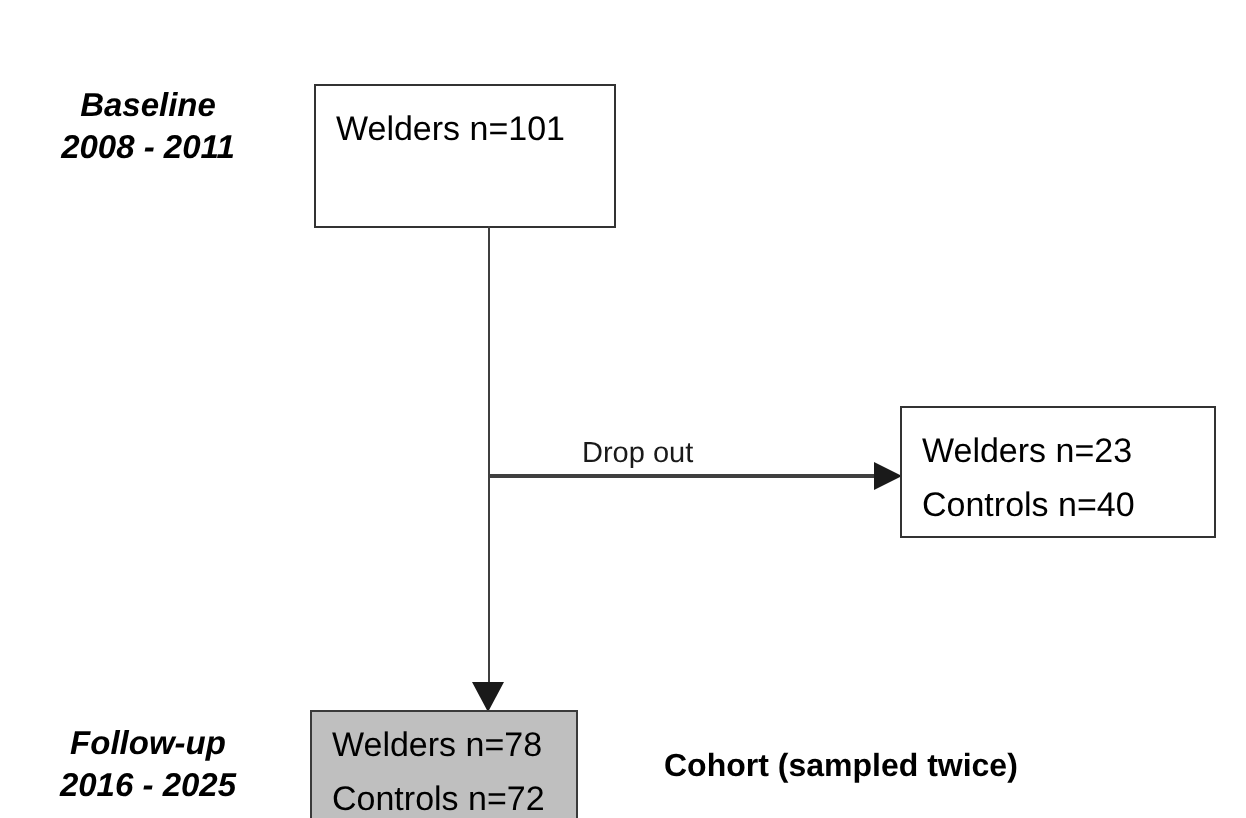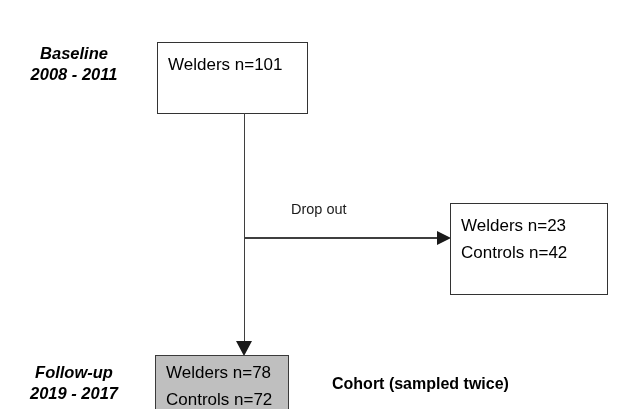--- a/index.html
+++ b/index.html
@@ -53,21 +53,21 @@
     left: 157px;
     top: 17px;
     width: 151px;
     height: 72px;
   }
 
   #box-dropout {
     left: 450px;
     top: 178px;
     width: 158px;
-    height: 92px;
+    height: 66px;
   }
 
   #box-followup {
     left: 155px;
     top: 330px;
     width: 134px;
     height: 66px;
     background: #bfbfbf;
     border: 1.6px solid #3a3a3a;
     padding-top: 3px;
@@ -119,21 +119,21 @@
     height: 0;
     border-top: 7.5px solid transparent;
     border-bottom: 7.5px solid transparent;
     border-left: 14px solid #1a1a1a;
   }
 
   
   #dropout-label {
     position: absolute;
     left: 291px;
-    top: 176px;
+    top: 194px;
     font-size: 14.5px;
     color: #1a1a1a;
     white-space: nowrap;
   }
 
   #cohort-label {
     position: absolute;
     left: 332px;
     top: 350px;
     font-size: 16px;
@@ -159,26 +159,26 @@
   <div class="vline" id="trunk-line"></div>
   <div id="trunk-arrowhead"></div>
 
   <div class="hline" id="branch-line"></div>
   <div id="branch-arrowhead"></div>
 
   <div id="dropout-label">Drop out</div>
 
   <div class="flow-box" id="box-dropout">
     <span>Welders n=23</span>
-    <span>Controls n=42</span>
+    <span>Controls n=40</span>
   </div>
 
   <div class="period-label" id="followup-label">
     <span class="line1">Follow-up</span>
-    <span class="line2">2019 - 2017</span>
+    <span class="line2">2016 - 2025</span>
   </div>
 
   <div class="flow-box" id="box-followup">
     <span>Welders n=78</span>
     <span>Controls n=72</span>
   </div>
 
   <div id="cohort-label">Cohort (sampled twice)</div>
 
 </div>

